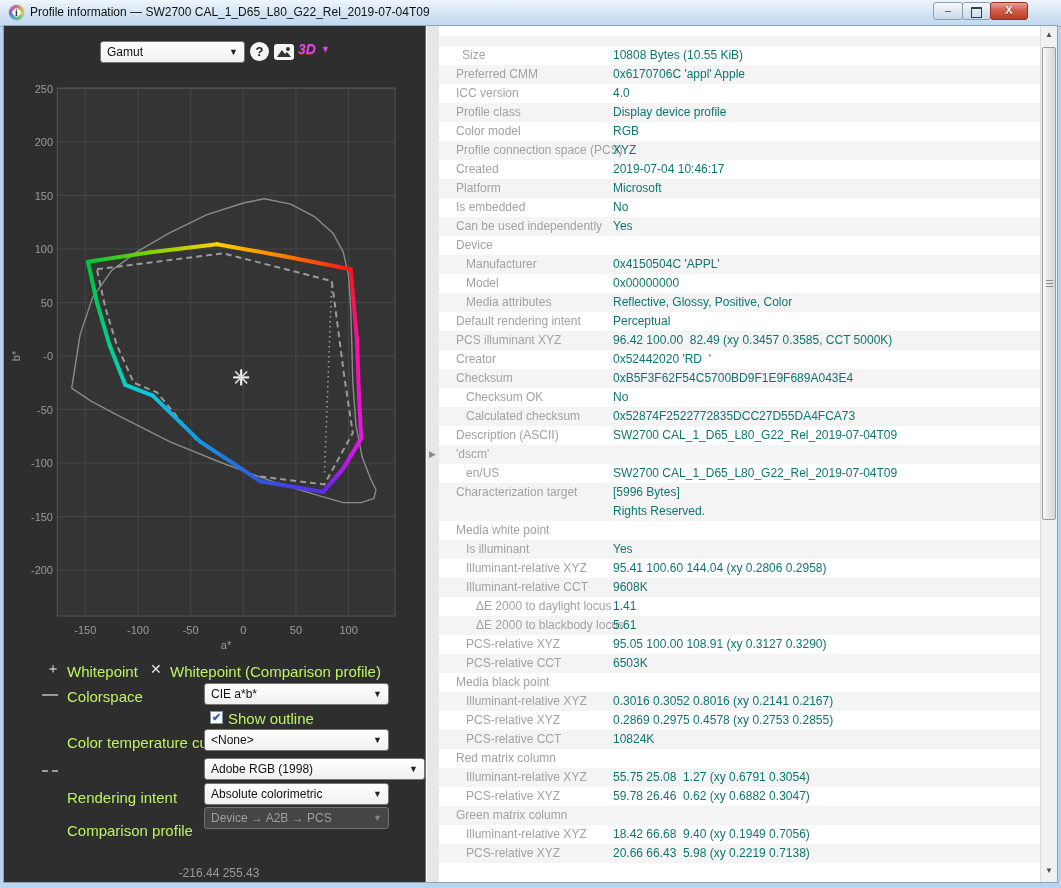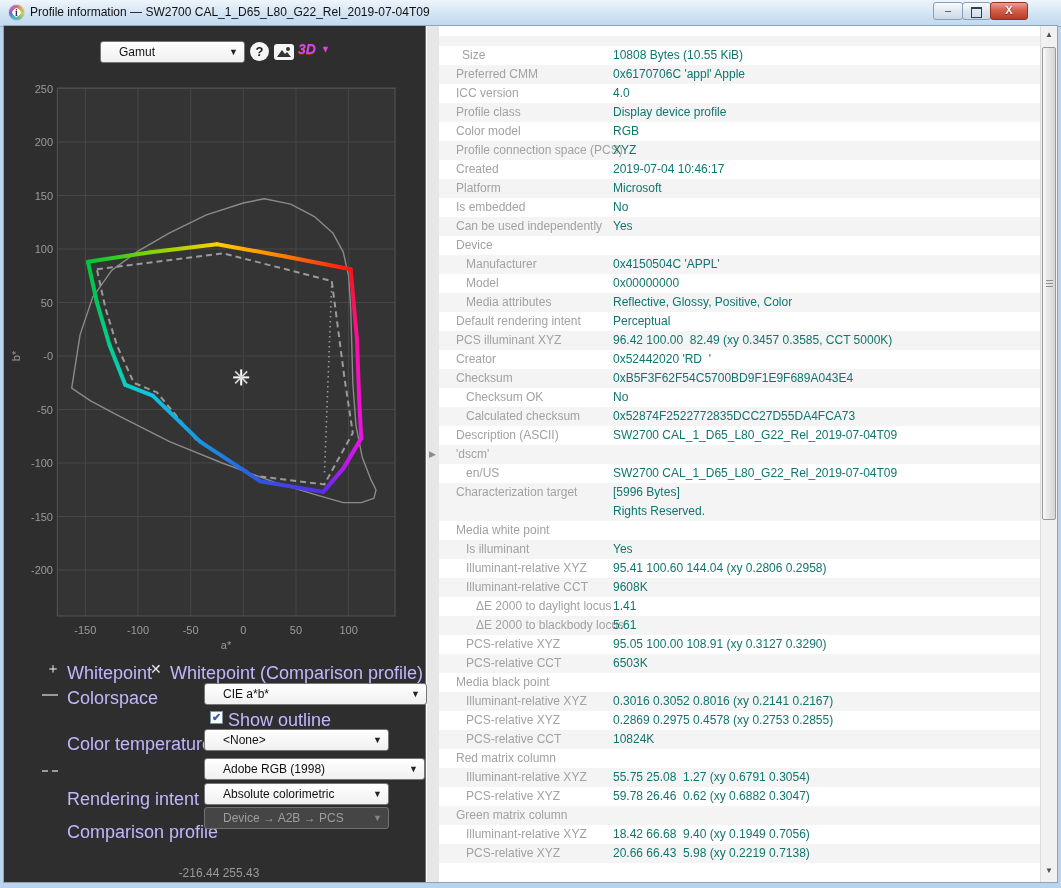--- a/index.html
+++ b/index.html
@@ -20,34 +20,34 @@
   #btn-min{right:98px;width:30px;}
   #btn-max{right:70px;width:29px;}
   #btn-close{right:33px;width:38px;background:linear-gradient(#e9a091,#d2604a 45%,#b83b27);border-color:#8e3222;
     color:#fff;font-weight:bold;text-shadow:0 1px 1px #7a2517;}
   .maxglyph{display:inline-block;width:9px;height:8px;border:1px solid #31404f;border-top:2px solid #31404f;margin-top:4px;}
   
   #content{position:absolute;left:4px;top:26px;width:1053px;height:856px;background:#fff;outline:1px solid #8aa4bd;}
   
   #gamut-panel{position:absolute;left:0;top:0;width:422px;height:856px;background:#2e2e2e;border-right:1px solid #6e6e6e;box-sizing:border-box;}
   .combo{position:absolute;height:22px;background:linear-gradient(#ffffff,#f0f0f0);border:1px solid #767676;border-radius:3px;
-    box-sizing:border-box;font-size:12px;color:#111;line-height:20px;padding-left:18px;white-space:nowrap;overflow:hidden;}
+    box-sizing:border-box;font-size:12px;color:#111;line-height:20px;padding-left:6px;white-space:nowrap;overflow:hidden;}
   .combo .arr{position:absolute;right:6px;top:0;line-height:20px;font-size:9px;color:#222;}
   .combo.disabled{background:#454545;border-color:#707070;color:#9e9e9e;}
   .combo.disabled .arr{color:#848484;}
   #view-select{left:96px;top:15px;width:145px;}
   #help-btn{position:absolute;left:246px;top:16px;width:19px;height:19px;border-radius:50%;background:#f5f5f5;
     text-align:center;line-height:19px;font-size:13px;font-weight:bold;color:#1a1a1a;}
   #img-btn{position:absolute;left:270px;top:18px;width:20px;height:16px;background:#f5f5f5;border-radius:3px;}
   #threeD{position:absolute;left:294px;top:15px;font-size:14px;font-weight:bold;color:#d946ef;
     text-shadow:0 1px 0 #7a3c10;letter-spacing:0;font-style:italic;}
   #threeD .arr{font-size:9px;font-style:normal;margin-left:5px;vertical-align:2px;}
   #chart{position:absolute;left:0;top:0;}
   
-  .leg-label{position:absolute;font-size:18px;color:#c4b5fd;white-space:nowrap;}
+  .leg-label{position:absolute;font-size:15px;color:#bef264;white-space:nowrap;}
   .leg-ico{position:absolute;color:#e9e9e9;font-size:14px;}
   .dash-solid{position:absolute;width:16px;border-top:2px solid #9a9a9a;}
   .dash-dashed{position:absolute;width:16px;border-top:2px dashed #9a9a9a;}
   #show-outline-box{position:absolute;left:206px;top:685px;width:13px;height:13px;background:#fff;border:1px solid #7a95b0;
     box-sizing:border-box;text-align:center;line-height:11px;font-size:11px;color:#3a62a8;font-weight:bold;}
   #coords{position:absolute;left:100px;top:840px;width:230px;text-align:center;font-size:12px;color:#9a9a9a;}
   
   #info-panel{position:absolute;left:423px;top:0;width:630px;height:856px;background:#ffffff;overflow:hidden;}
   #gutter{position:absolute;left:0;top:0;width:12px;height:856px;background:#e7e7e7;}
   #rows{position:absolute;left:12px;top:10px;width:601px;}
@@ -231,21 +231,21 @@
         <span>3D</span><span class="arr">▼</span>
       </div>
 
       <span class="leg-ico" style="left:42px;top:634px;">＋</span>
       <span class="leg-label" style="left:63px;top:637px;">Whitepoint</span>
       <span class="leg-ico" style="left:146px;top:635px;">✕</span>
       <span class="leg-label" style="left:166px;top:637px;">Whitepoint (Comparison profile)</span>
 
       <span class="dash-solid" style="left:38px;top:668px;"></span>
       <span class="leg-label" style="left:63px;top:662px;">Colorspace</span>
-      <div class="combo" style="left:200px;top:657px;width:223px;">
+      <div class="combo" style="left:200px;top:657px;width:185px;">
         <span>CIE a*b*</span>
         <span class="arr">▼</span>
       </div>
 
       <div id="show-outline-box">✔</div>
       <span class="leg-label" style="left:224px;top:684px;">Show outline</span>
 
       <span class="leg-label" style="left:63px;top:708px;">Color temperature curve</span>
       <div class="combo" style="left:200px;top:703px;width:185px;">
         <span>&lt;None&gt;</span>

